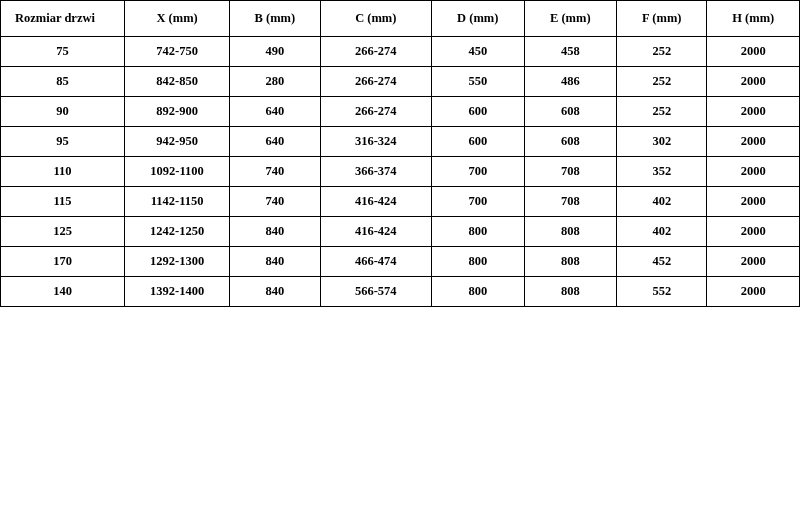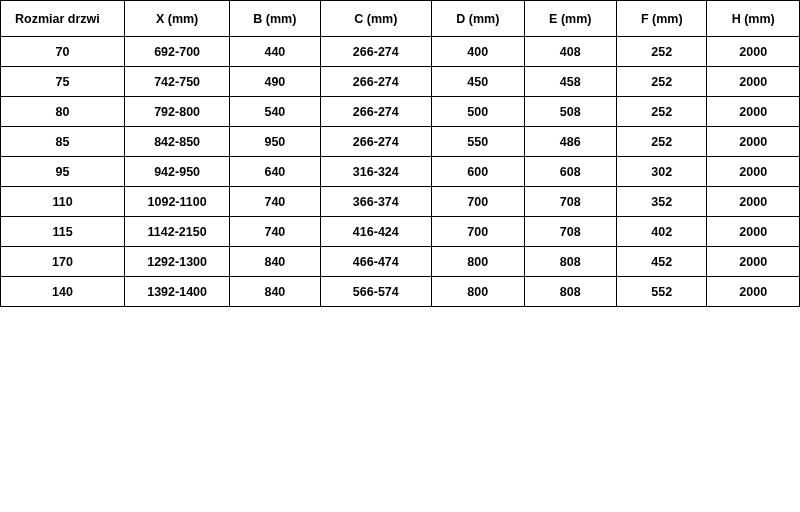--- a/index.html
+++ b/index.html
@@ -16,20 +16,21 @@
   }
   .table-wrap {
     width: 800px;
     height: 512px;
     box-sizing: border-box;
   }
   table.spec-table {
     border-collapse: collapse;
     width: 800px;
     table-layout: fixed;
+    font-family: Liberation Serif, serif;
   }
   table.spec-table th,
   table.spec-table td {
     border: 1px solid #000000;
     text-align: center;
     vertical-align: middle;
     font-size: 12.5px;
     font-weight: bold;
     height: 30px;
     padding: 0 2px;
@@ -77,56 +78,46 @@
           <th>B (mm)</th>
           <th>C (mm)</th>
           <th>D (mm)</th>
           <th>E (mm)</th>
           <th>F (mm)</th>
           <th>H (mm)</th>
         </tr>
     </thead>
     <tbody>
         <tr>
-          <td>70</td>
-          <td>692-700</td>
-          <td>440</td>
-          <td>266-274</td>
-          <td>400</td>
-          <td>408</td>
-          <td>252</td>
-          <td>2000</td>
-        </tr>
-        <tr>
           <td>75</td>
           <td>742-750</td>
           <td>490</td>
           <td>266-274</td>
           <td>450</td>
           <td>458</td>
           <td>252</td>
           <td>2000</td>
         </tr>
         <tr>
-          <td>80</td>
-          <td>792-800</td>
-          <td>540</td>
+          <td>85</td>
+          <td>842-850</td>
+          <td>280</td>
           <td>266-274</td>
-          <td>500</td>
-          <td>508</td>
+          <td>550</td>
+          <td>486</td>
           <td>252</td>
           <td>2000</td>
         </tr>
         <tr>
-          <td>85</td>
-          <td>842-850</td>
-          <td>950</td>
+          <td>90</td>
+          <td>892-900</td>
+          <td>640</td>
           <td>266-274</td>
-          <td>550</td>
-          <td>486</td>
+          <td>600</td>
+          <td>608</td>
           <td>252</td>
           <td>2000</td>
         </tr>
         <tr>
           <td>95</td>
           <td>942-950</td>
           <td>640</td>
           <td>316-324</td>
           <td>600</td>
           <td>608</td>
@@ -138,25 +129,35 @@
           <td>1092-1100</td>
           <td>740</td>
           <td>366-374</td>
           <td>700</td>
           <td>708</td>
           <td>352</td>
           <td>2000</td>
         </tr>
         <tr>
           <td>115</td>
-          <td>1142-2150</td>
+          <td>1142-1150</td>
           <td>740</td>
           <td>416-424</td>
           <td>700</td>
           <td>708</td>
+          <td>402</td>
+          <td>2000</td>
+        </tr>
+        <tr>
+          <td>125</td>
+          <td>1242-1250</td>
+          <td>840</td>
+          <td>416-424</td>
+          <td>800</td>
+          <td>808</td>
           <td>402</td>
           <td>2000</td>
         </tr>
         <tr>
           <td>170</td>
           <td>1292-1300</td>
           <td>840</td>
           <td>466-474</td>
           <td>800</td>
           <td>808</td>

